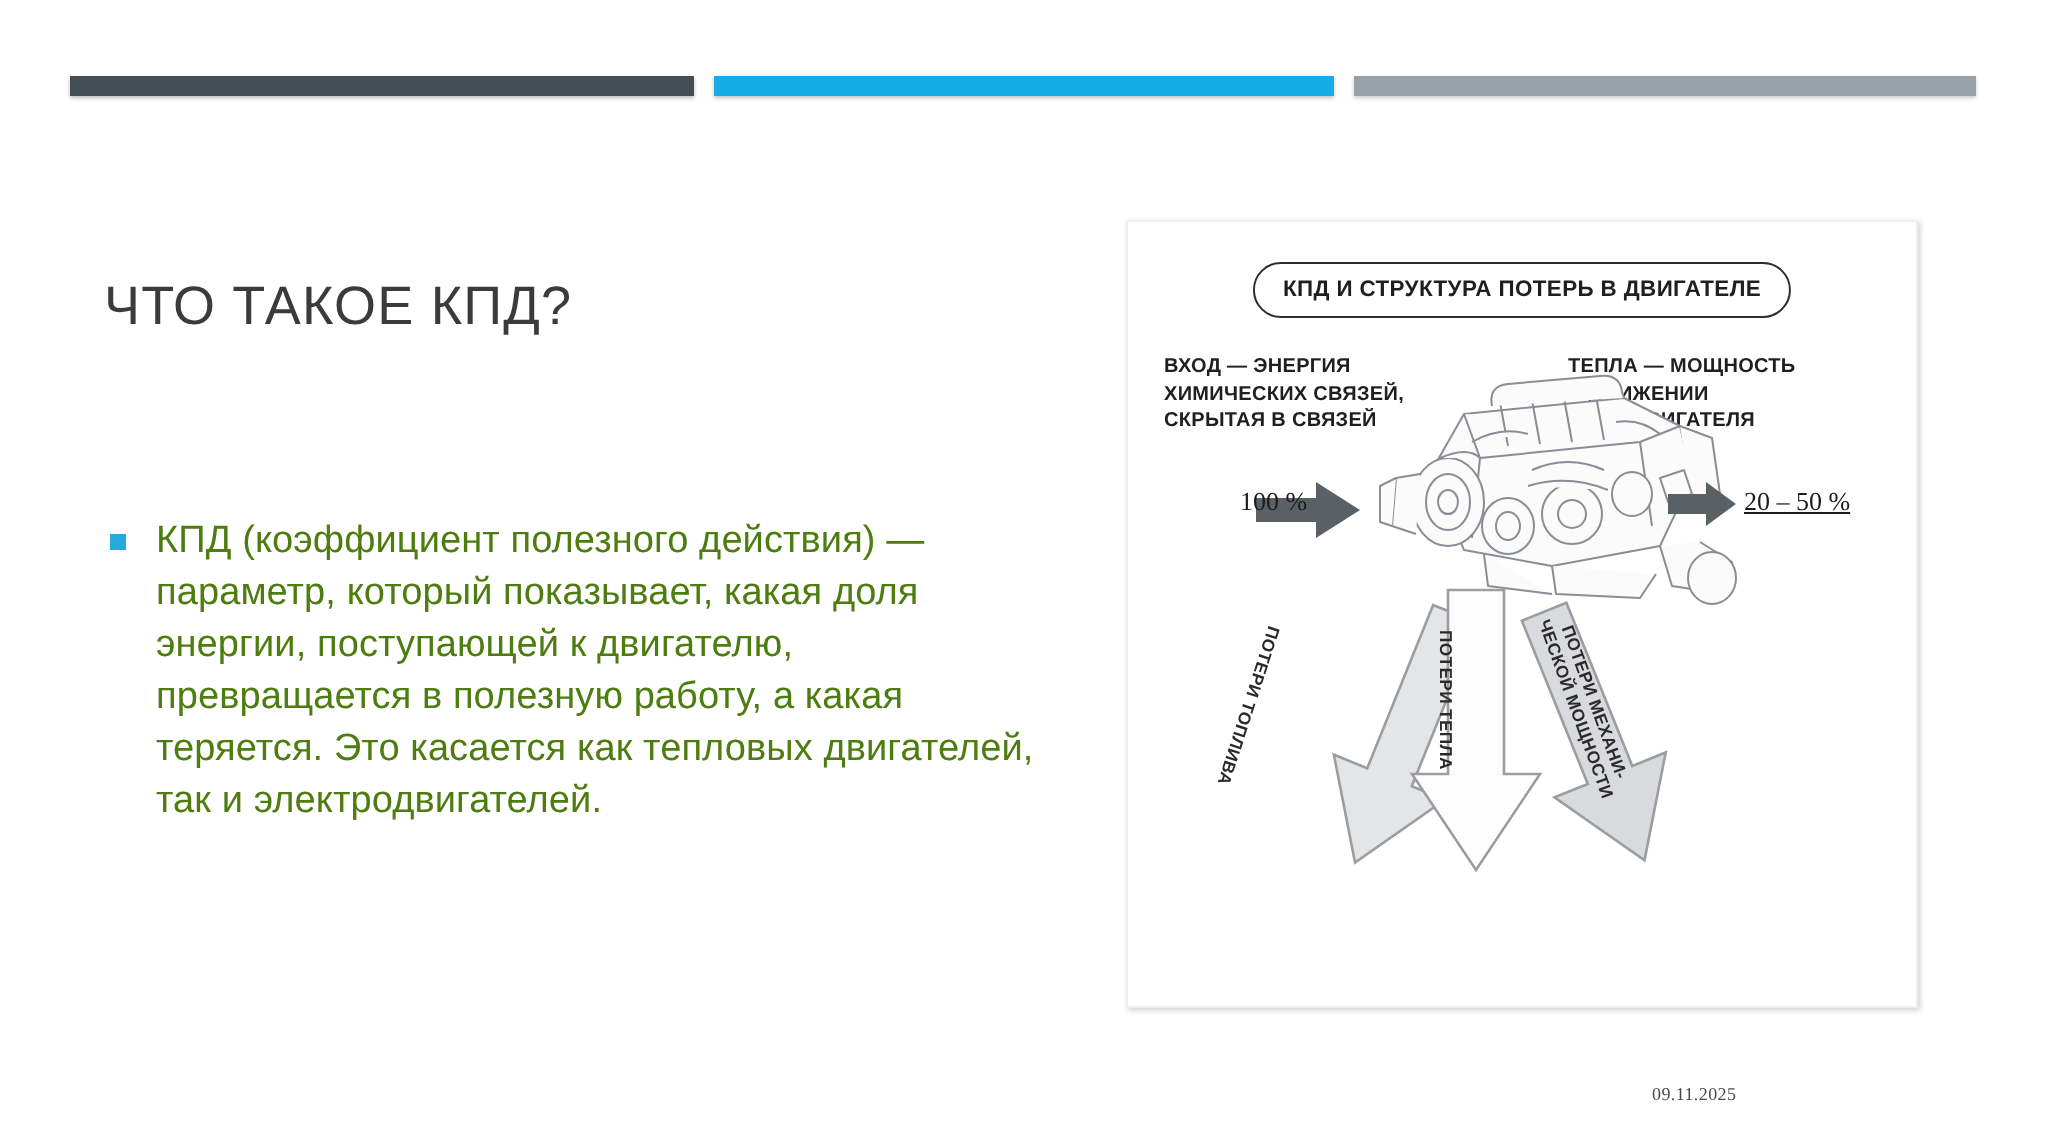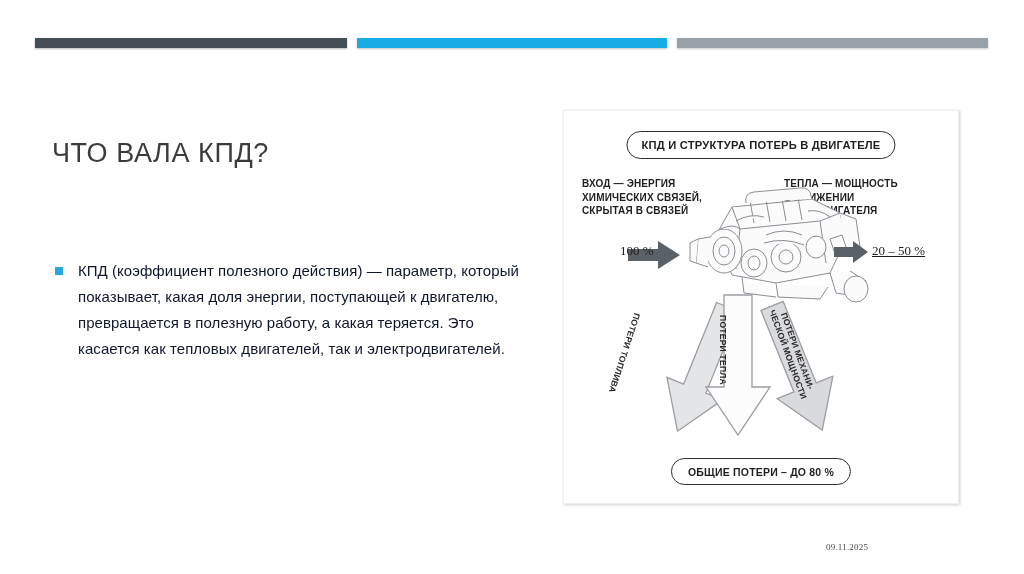--- a/index.html
+++ b/index.html
@@ -72,23 +72,23 @@
   }
   .bullet-mark {
     position: absolute;
     left: 2px;
     top: 9px;
     width: 8px;
     height: 8px;
     background: #29a8e0;
   }
   .bullet-text {
-    font-size: 15px;
+    font-size: 19px;
     line-height: 26px;
-    color: #0f172a;
+    color: #4d7c0f;
     letter-spacing: 0.05px;
   }
 
   
   .picture {
     position: absolute;
     left: 563px;
     top: 110px;
     width: 396px;
     height: 394px;
@@ -222,21 +222,21 @@
 </style>
 </head>
 <body>
 
 <div class="slide">
 
   <div class="bar bar-dark"></div>
   <div class="bar bar-blue"></div>
   <div class="bar bar-gray"></div>
 
-  <div class="title">ЧТО ВАЛА КПД?</div>
+  <div class="title">ЧТО ТАКОЕ КПД?</div>
 
   <div class="body-block">
     <div class="bullet-row">
       <span class="bullet-mark"></span>
       <span class="bullet-text">КПД (коэффициент полезного действия) — параметр, который показывает, какая доля энергии, поступающей к двигателю, превращается в полезную работу, а какая теряется. Это касается как тепловых двигателей, так и электродвигателей.</span>
     </div>
   </div>
 
   <div class="picture">
     <div class="diagram">
@@ -313,20 +313,19 @@
       <svg class="arrow-v arrow-mech" width="116" height="150" viewBox="0 0 116 150">
         <g transform="rotate(-22 58 75)">
           <path d="M30 8 L54 8 L54 96 L72 96 L42 142 L12 96 L30 96 Z" fill="#d9dadd" stroke="#9b9da1" stroke-width="1.3"></path>
         </g>
       </svg>
       <div class="alabel lab-mech">
         <div>ПОТЕРИ МЕХАНИ-</div>
         <div>ЧЕСКОЙ МОЩНОСТИ</div>
       </div>
 
-      <div class="pill pill-bottom">ОБЩИЕ ПОТЕРИ – ДО 80 %</div>
 
     </div>
   </div>
 
   <div class="date">09.11.2025</div>
 
 </div>
 
 </body></html>

